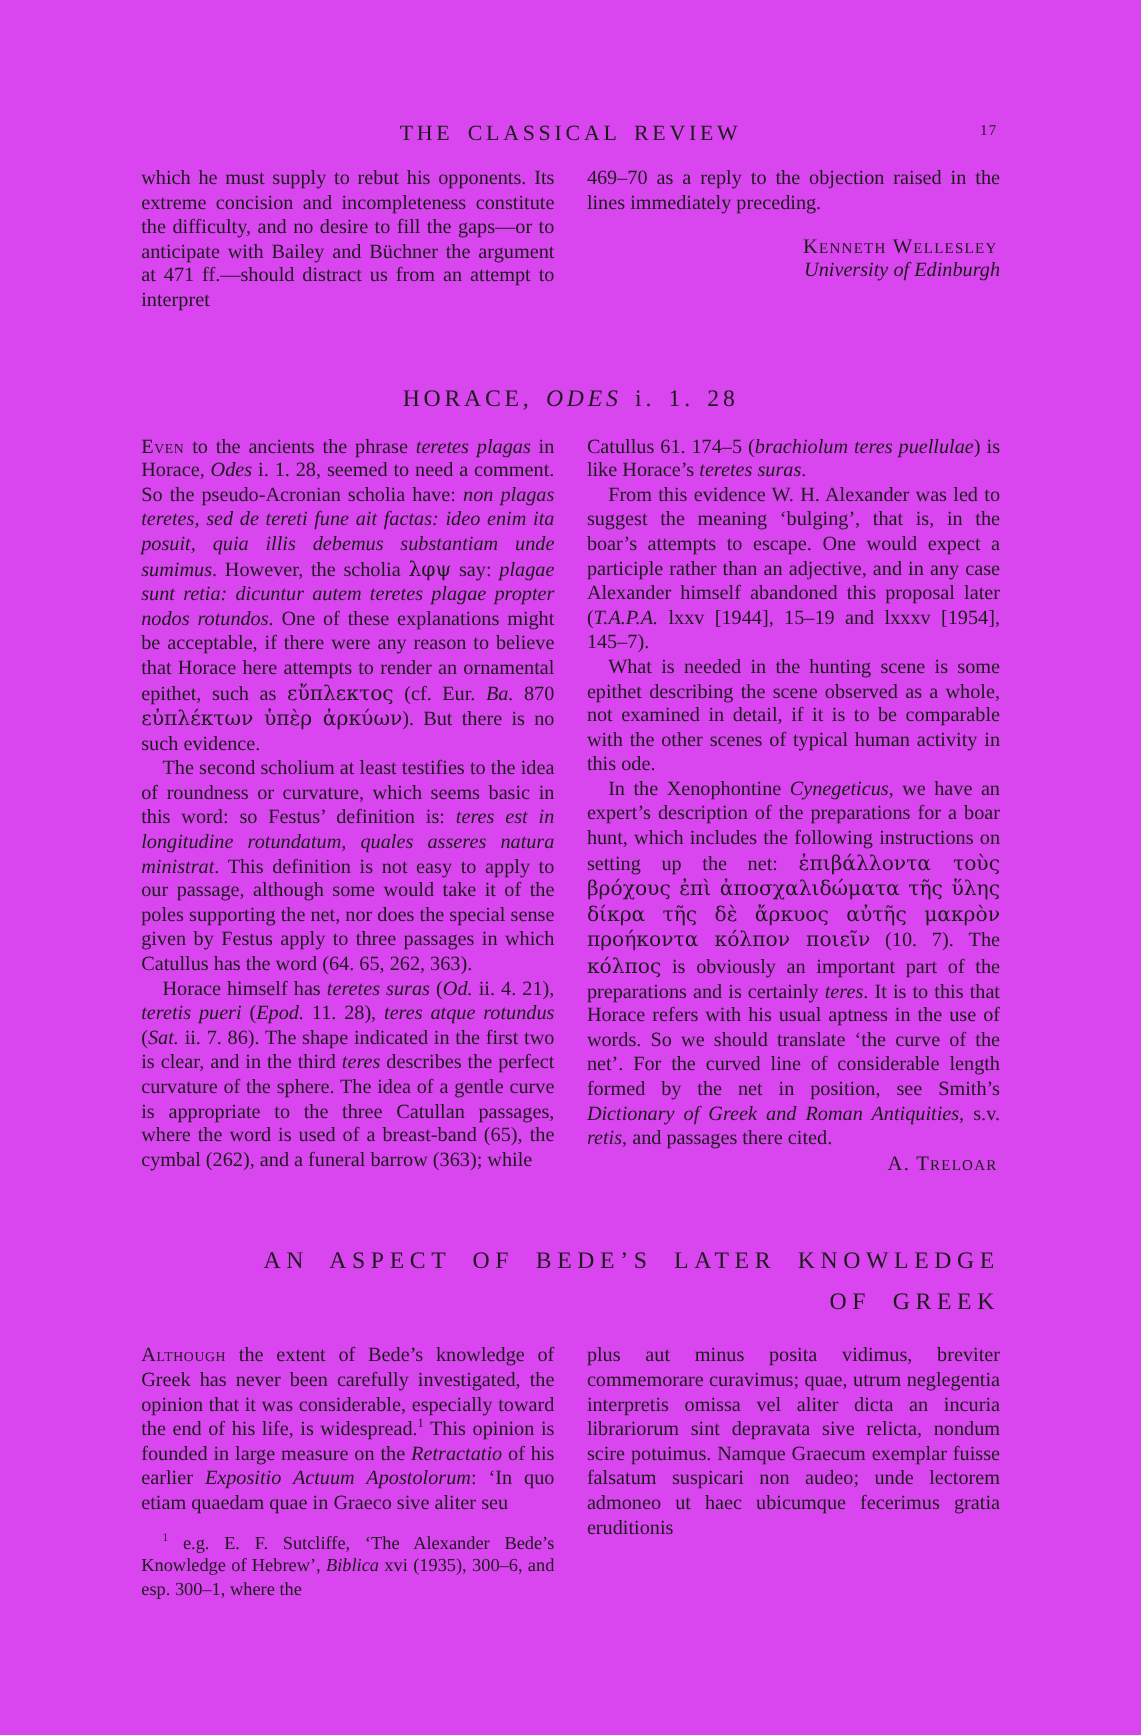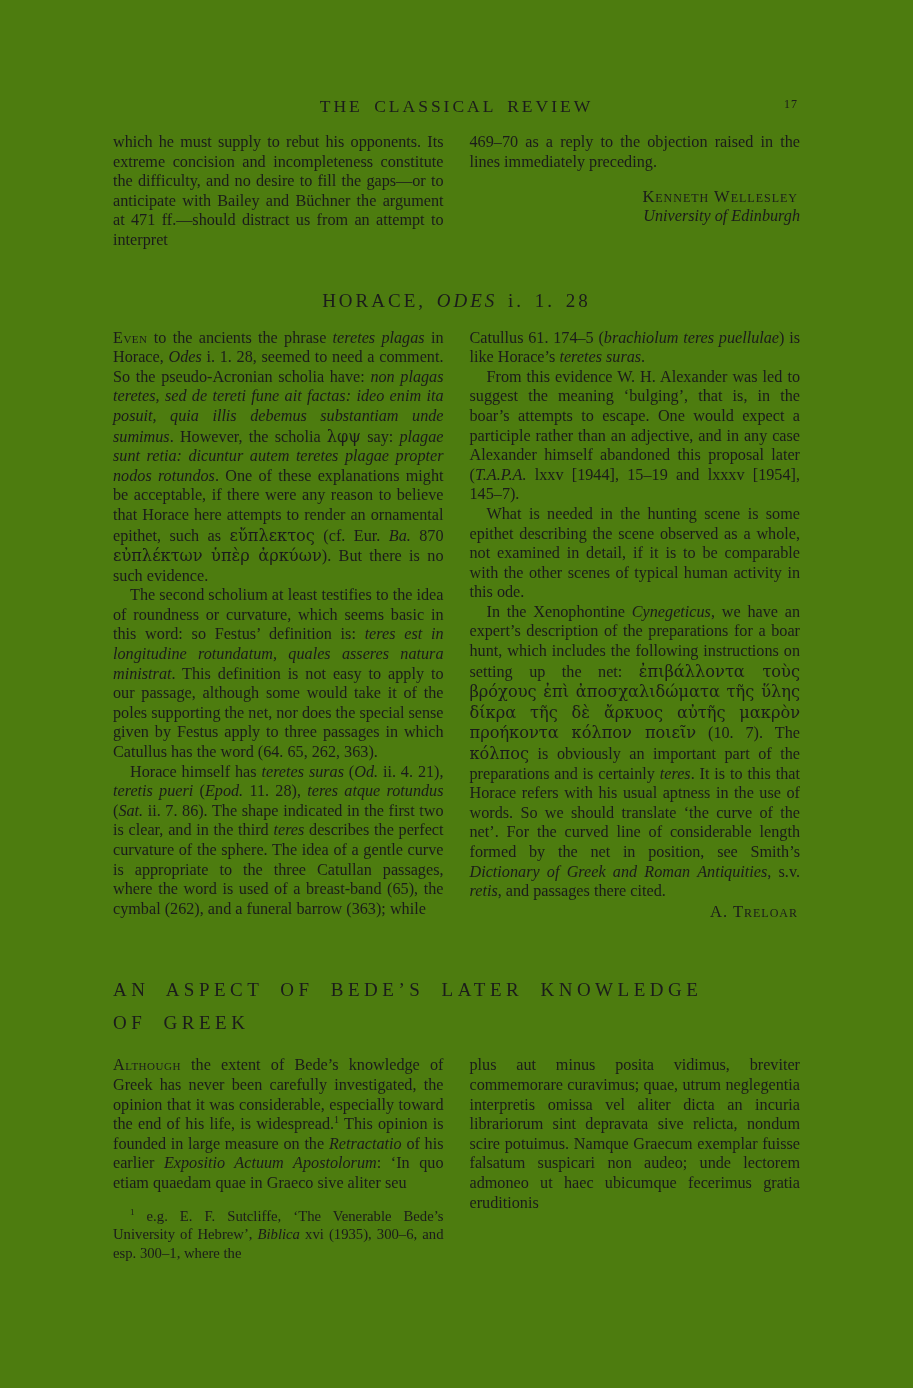--- a/index.html
+++ b/index.html
@@ -2,21 +2,21 @@
 <html><head>
 <meta charset="utf-8">
 <title>The Classical Review — p. 17</title>
 <style>
   html, body { margin: 0; padding: 0; background: #ffffff; }
   .page {
     width: 913px; height: 1388px;
     box-sizing: border-box;
     margin: 0 auto;
     padding: 96px 113px 0 113px;
-    background: #4d7c0f;
+    background: #d946ef;
     color: #1b1b1b;
     font-family: "Liberation Serif", "DejaVu Serif", serif;
     overflow: hidden;
     position: relative;
   }
   .journal-header { position: relative; height: 24px; }
   .journal-title {
     text-align: center; font-size: 17.5px; letter-spacing: 3px;
     word-spacing: 4px; font-weight: normal; margin: 0;
   }
@@ -31,26 +31,26 @@
   .sig-name {
     text-align: right; margin: 15px 2px 0 0;
     font-variant: small-caps; letter-spacing: 1px; font-size: 16.5px;
   }
   .sig-name-tight { margin-top: 0; }
   .affil { font-style: italic; text-align: right; margin: 0; }
 
   .article-title {
     text-align: center; font-weight: normal;
     font-size: 19px; letter-spacing: 3px; word-spacing: 3px;
-    margin: 39px 0 0 0;
+    margin: 58px 0 0 0;
   }
   .horace-body { margin-top: 17px; }
 
   .bede-title {
-    text-align: left; font-weight: normal;
+    text-align: right; font-weight: normal;
     font-size: 19px; letter-spacing: 4.5px; word-spacing: 8px;
     margin: 52px 0 0 0; line-height: 33px;
   }
   .bede-body { margin-top: 17px; }
 
   .footnote {
     margin-top: 13px; font-size: 14.7px; line-height: 18.7px; text-align: justify;
   }
 
   .page-footer { position: relative; margin-top: 5px; height: 20px; font-size: 13.5px; }
@@ -103,21 +103,21 @@
   </div>
 
   <div>
     <h2 class="bede-title">
       <span style="display:block">AN ASPECT OF BEDE’S LATER KNOWLEDGE</span>
       <span style="display:block">OF GREEK</span>
     </h2>
     <div class="cols bede-body">
       <div class="col">
         <p class="para"><span class="s-sc">Although</span><span> the extent of Bede’s knowledge of Greek has never been carefully investigated, the opinion that it was considerable, especially toward the end of his life, is widespread.</span><span class="s-sup">1</span><span> This opinion is founded in large measure on the </span><span class="s-i">Retractatio</span><span> of his earlier </span><span class="s-i">Expositio Actuum Apostolorum</span><span>: ‘In quo etiam quaedam quae in Graeco sive aliter seu</span></p>
-        <p class="para ind footnote"><span class="s-sup">1</span><span> e.g. E. F. Sutcliffe, ‘The Venerable Bede’s University of Hebrew’, </span><span class="s-i">Biblica</span><span> xvi (1935), 300–6, and esp. 300–1, where the</span></p>
+        <p class="para ind footnote"><span class="s-sup">1</span><span> e.g. E. F. Sutcliffe, ‘The Alexander Bede’s Knowledge of Hebrew’, </span><span class="s-i">Biblica</span><span> xvi (1935), 300–6, and esp. 300–1, where the</span></p>
       </div>
       <div class="col">
         <p class="para">plus aut minus posita vidimus, breviter commemorare curavimus; quae, utrum neglegentia interpretis omissa vel aliter dicta an incuria librariorum sint depravata sive relicta, nondum scire potuimus. Namque Graecum exemplar fuisse falsatum suspicari non audeo; unde lectorem admoneo ut haec ubicumque fecerimus gratia eruditionis</p>
       </div>
     </div>
   </div>
 
 
 </div>
 

